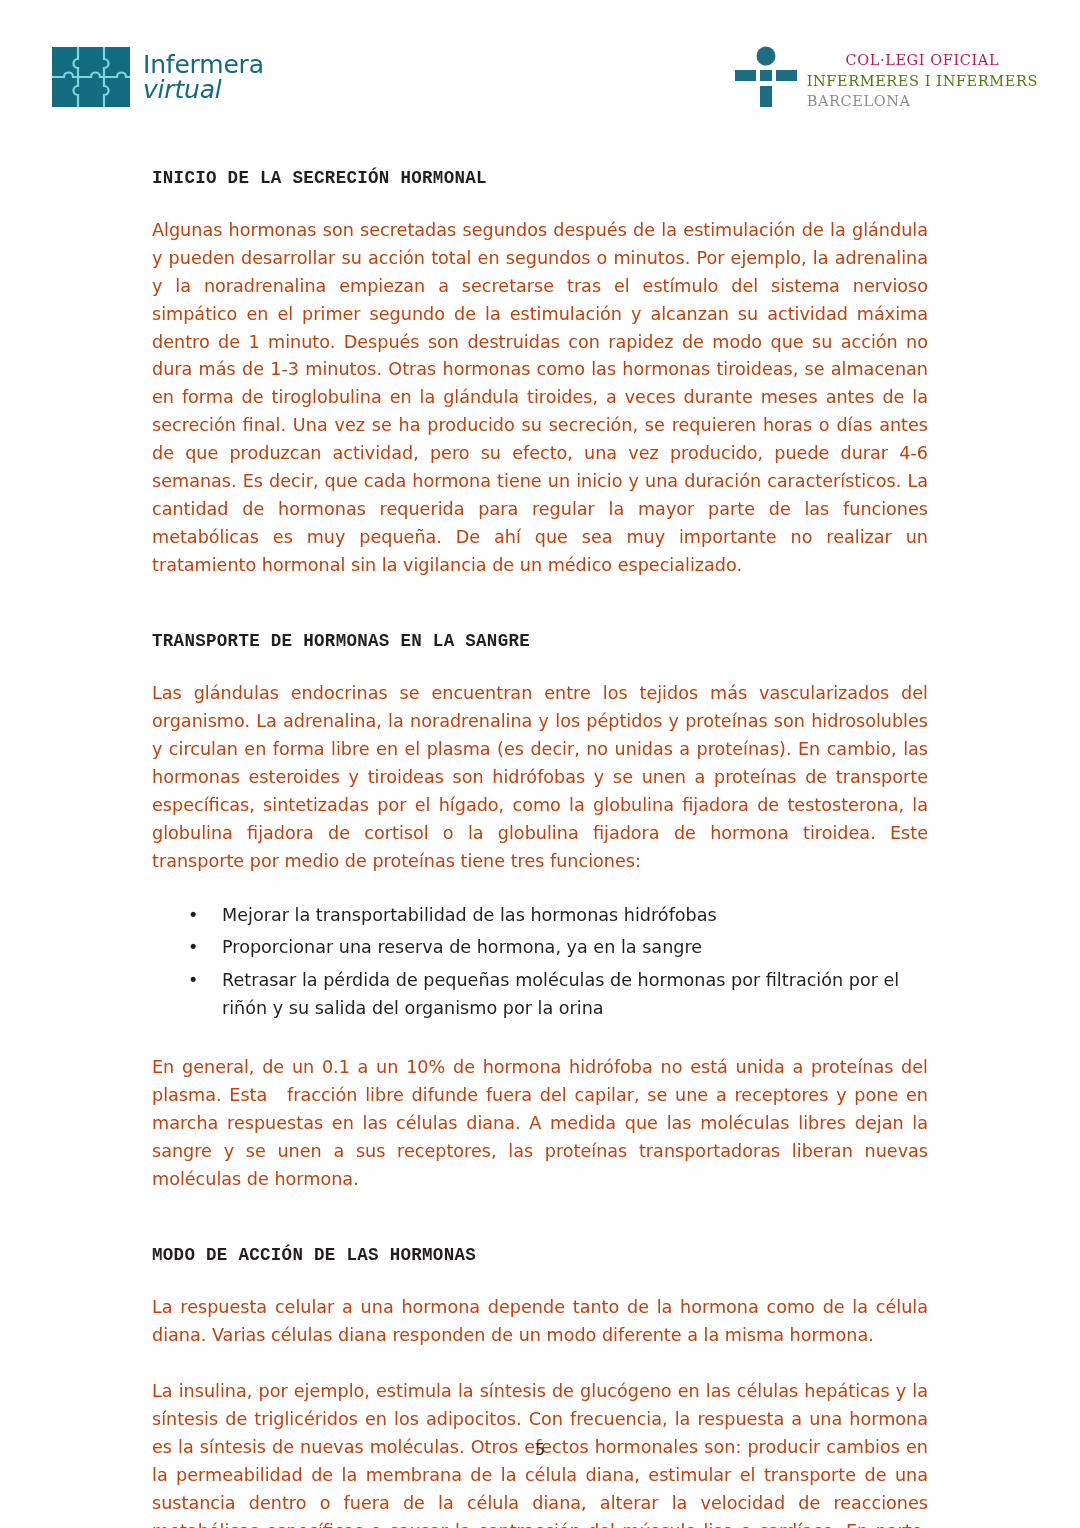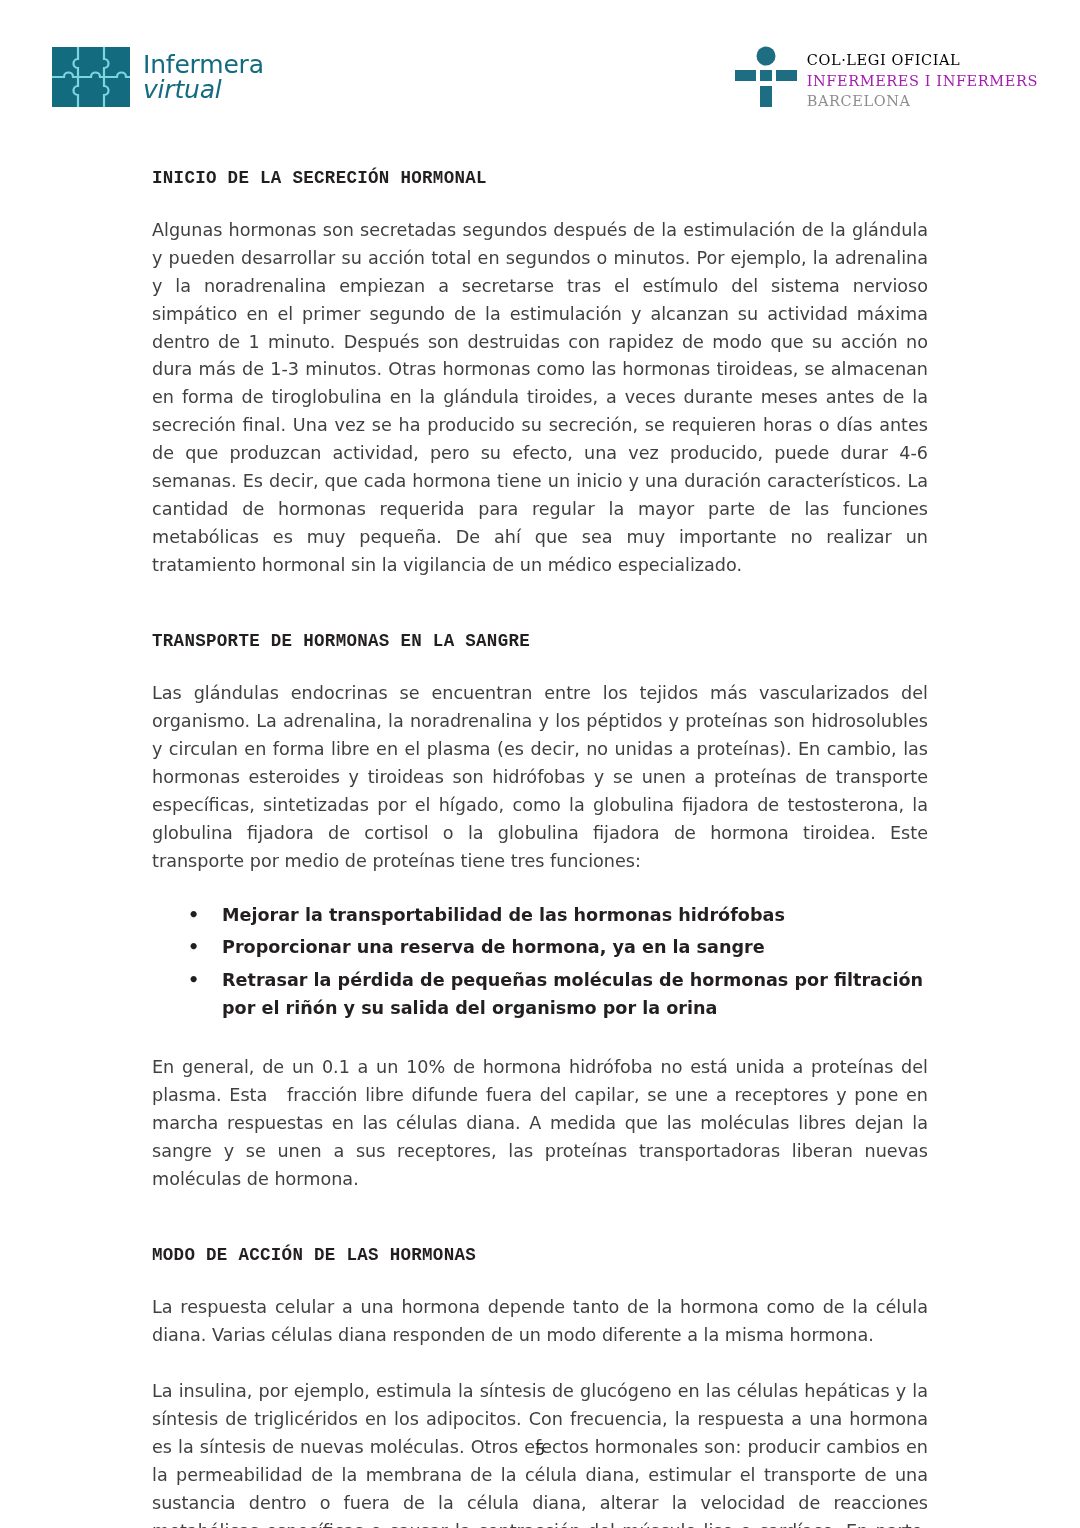--- a/index.html
+++ b/index.html
@@ -72,22 +72,22 @@
     margin-right: 10px;
   }
   .cross-mark svg { display: block; }
   .logo-right-words {
     font-family: "DejaVu Serif", serif;
     font-size: 14.5px;
     letter-spacing: 0.6px;
     line-height: 1.42;
     padding-top: 5px;
   }
-  .lr1 { color: #000000; display: block; }
-  .lr2 { color: #a21caf; display: block; }
+  .lr1 { color: #be185d; display: block; text-align: center; }
+  .lr2 { color: #4d7c0f; display: block; }
   .lr3 { color: #8d8d8d; display: block; }
 
   
   .content {
     position: absolute;
     left: 152px;
     top: 168px;
     width: 776px;
   }
   h2.section-title {
@@ -98,31 +98,30 @@
     color: #231f20;
     margin: 0 0 28px 0;
     line-height: 1.2;
   }
   p.para {
     font-size: 17.6px;
     line-height: 1.585;
     margin: 0 0 0 0;
     text-align: justify;
     text-justify: inter-word;
-    color: #404040;
+    color: #c2410c;
   }
   .gap-after-para { height: 52px; }
   .gap-small { height: 28px; }
   .gap-list { height: 26px; }
 
   ul.bullets {
     margin: 0;
     padding: 0;
     list-style: none;
-    font-weight: bold;
   }
   ul.bullets li {
     position: relative;
     padding-left: 70px;
     font-size: 17.6px;
     line-height: 1.585;
     margin-bottom: 5px;
     color: #231f20;
     text-align: left;
   }

